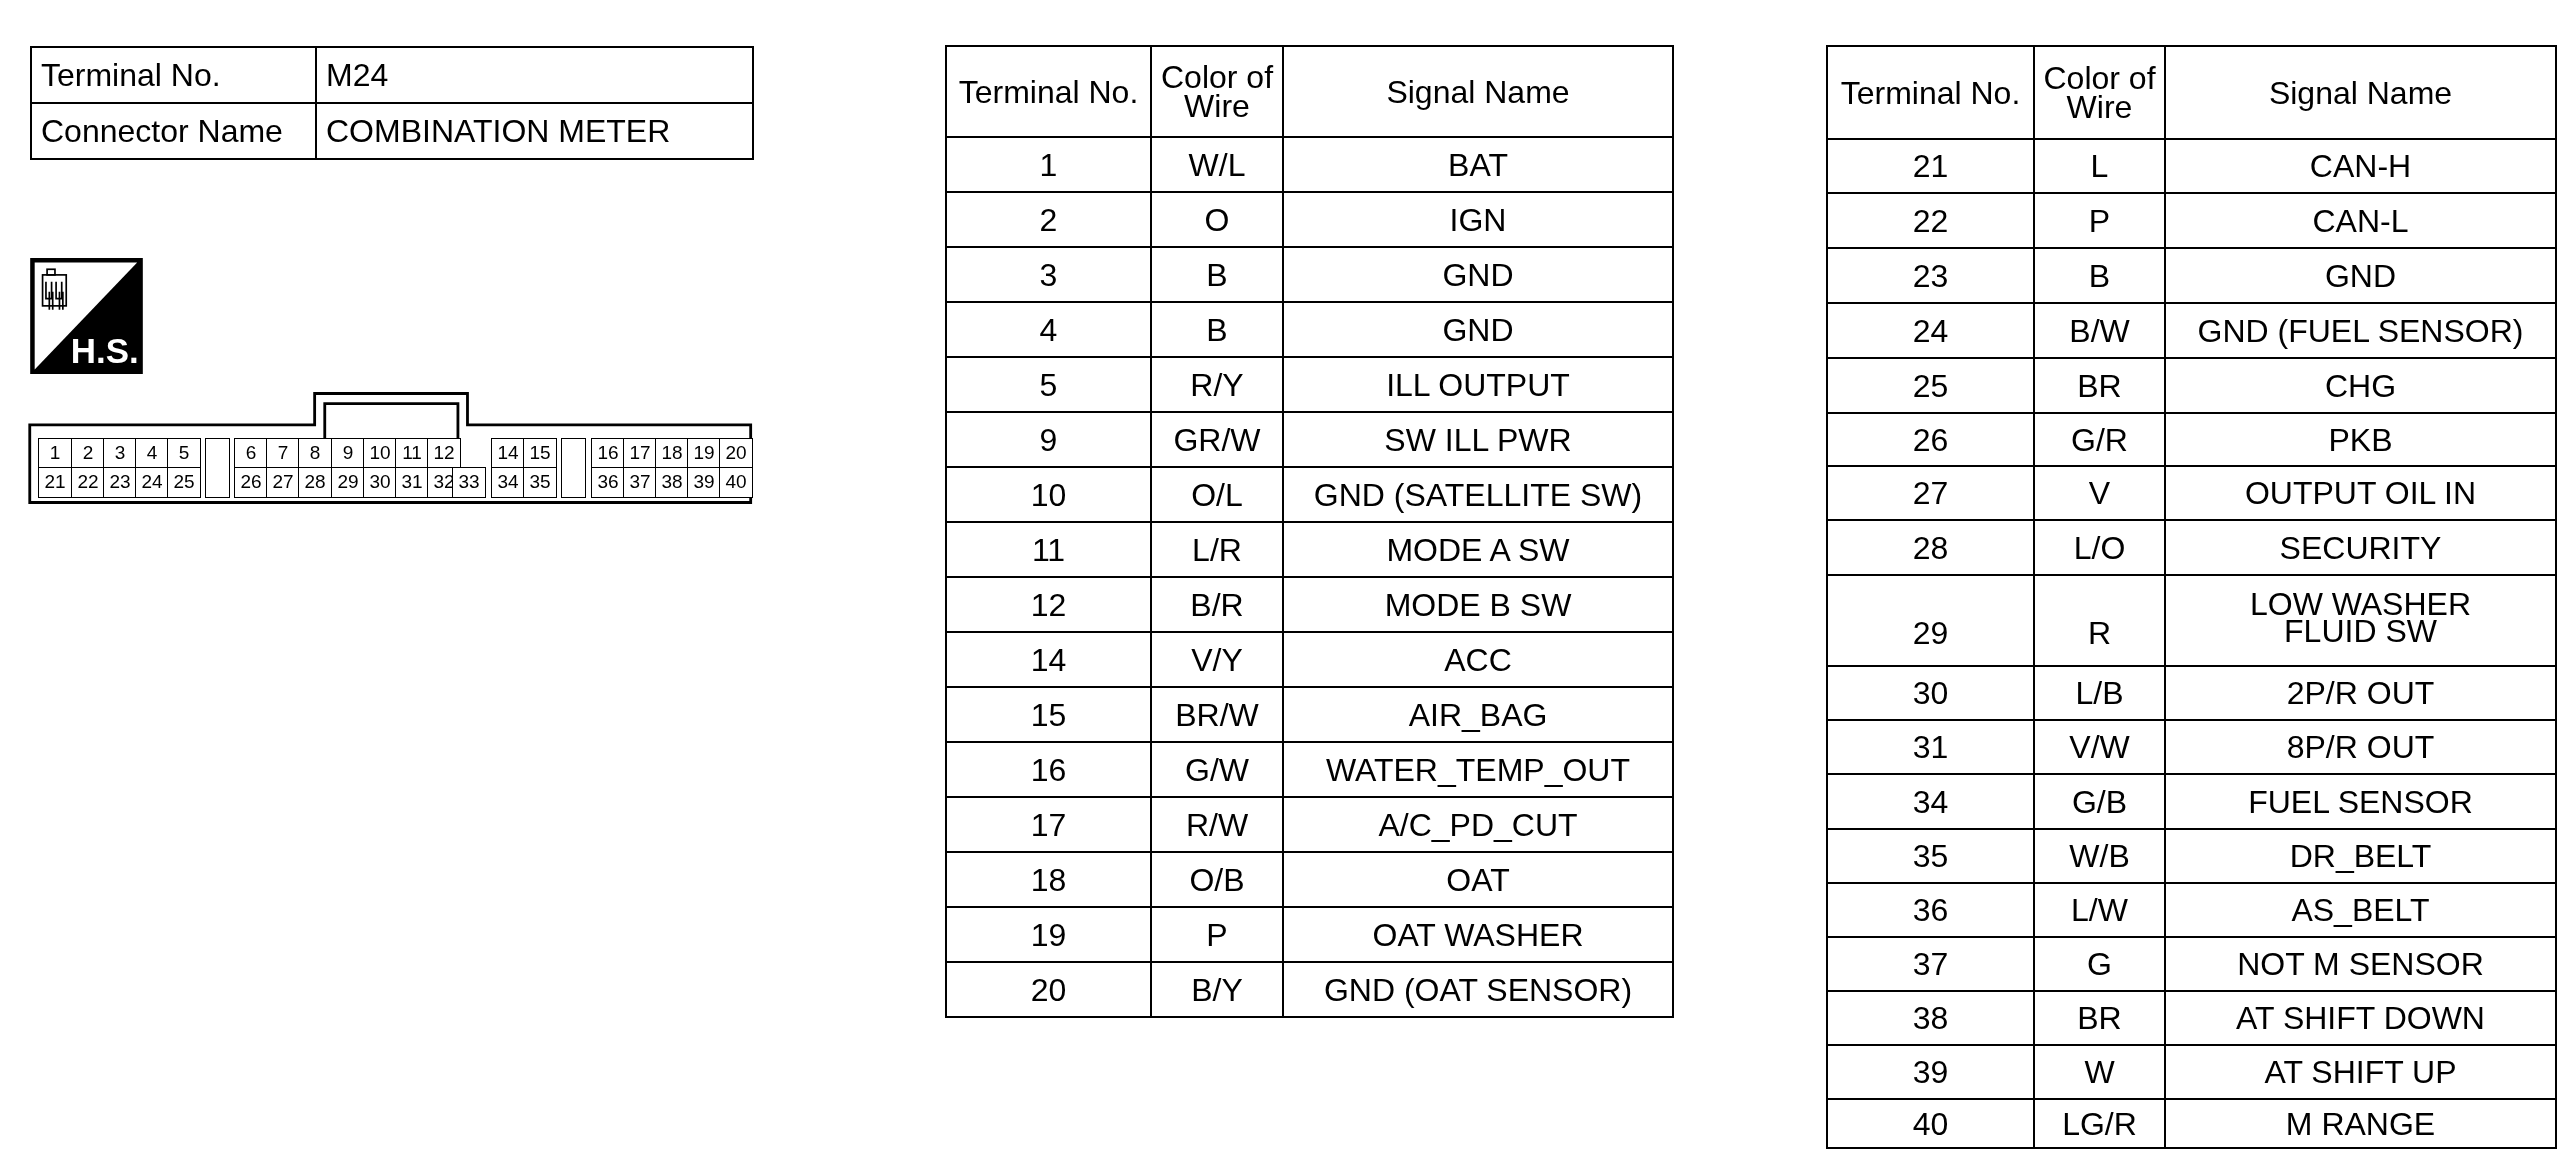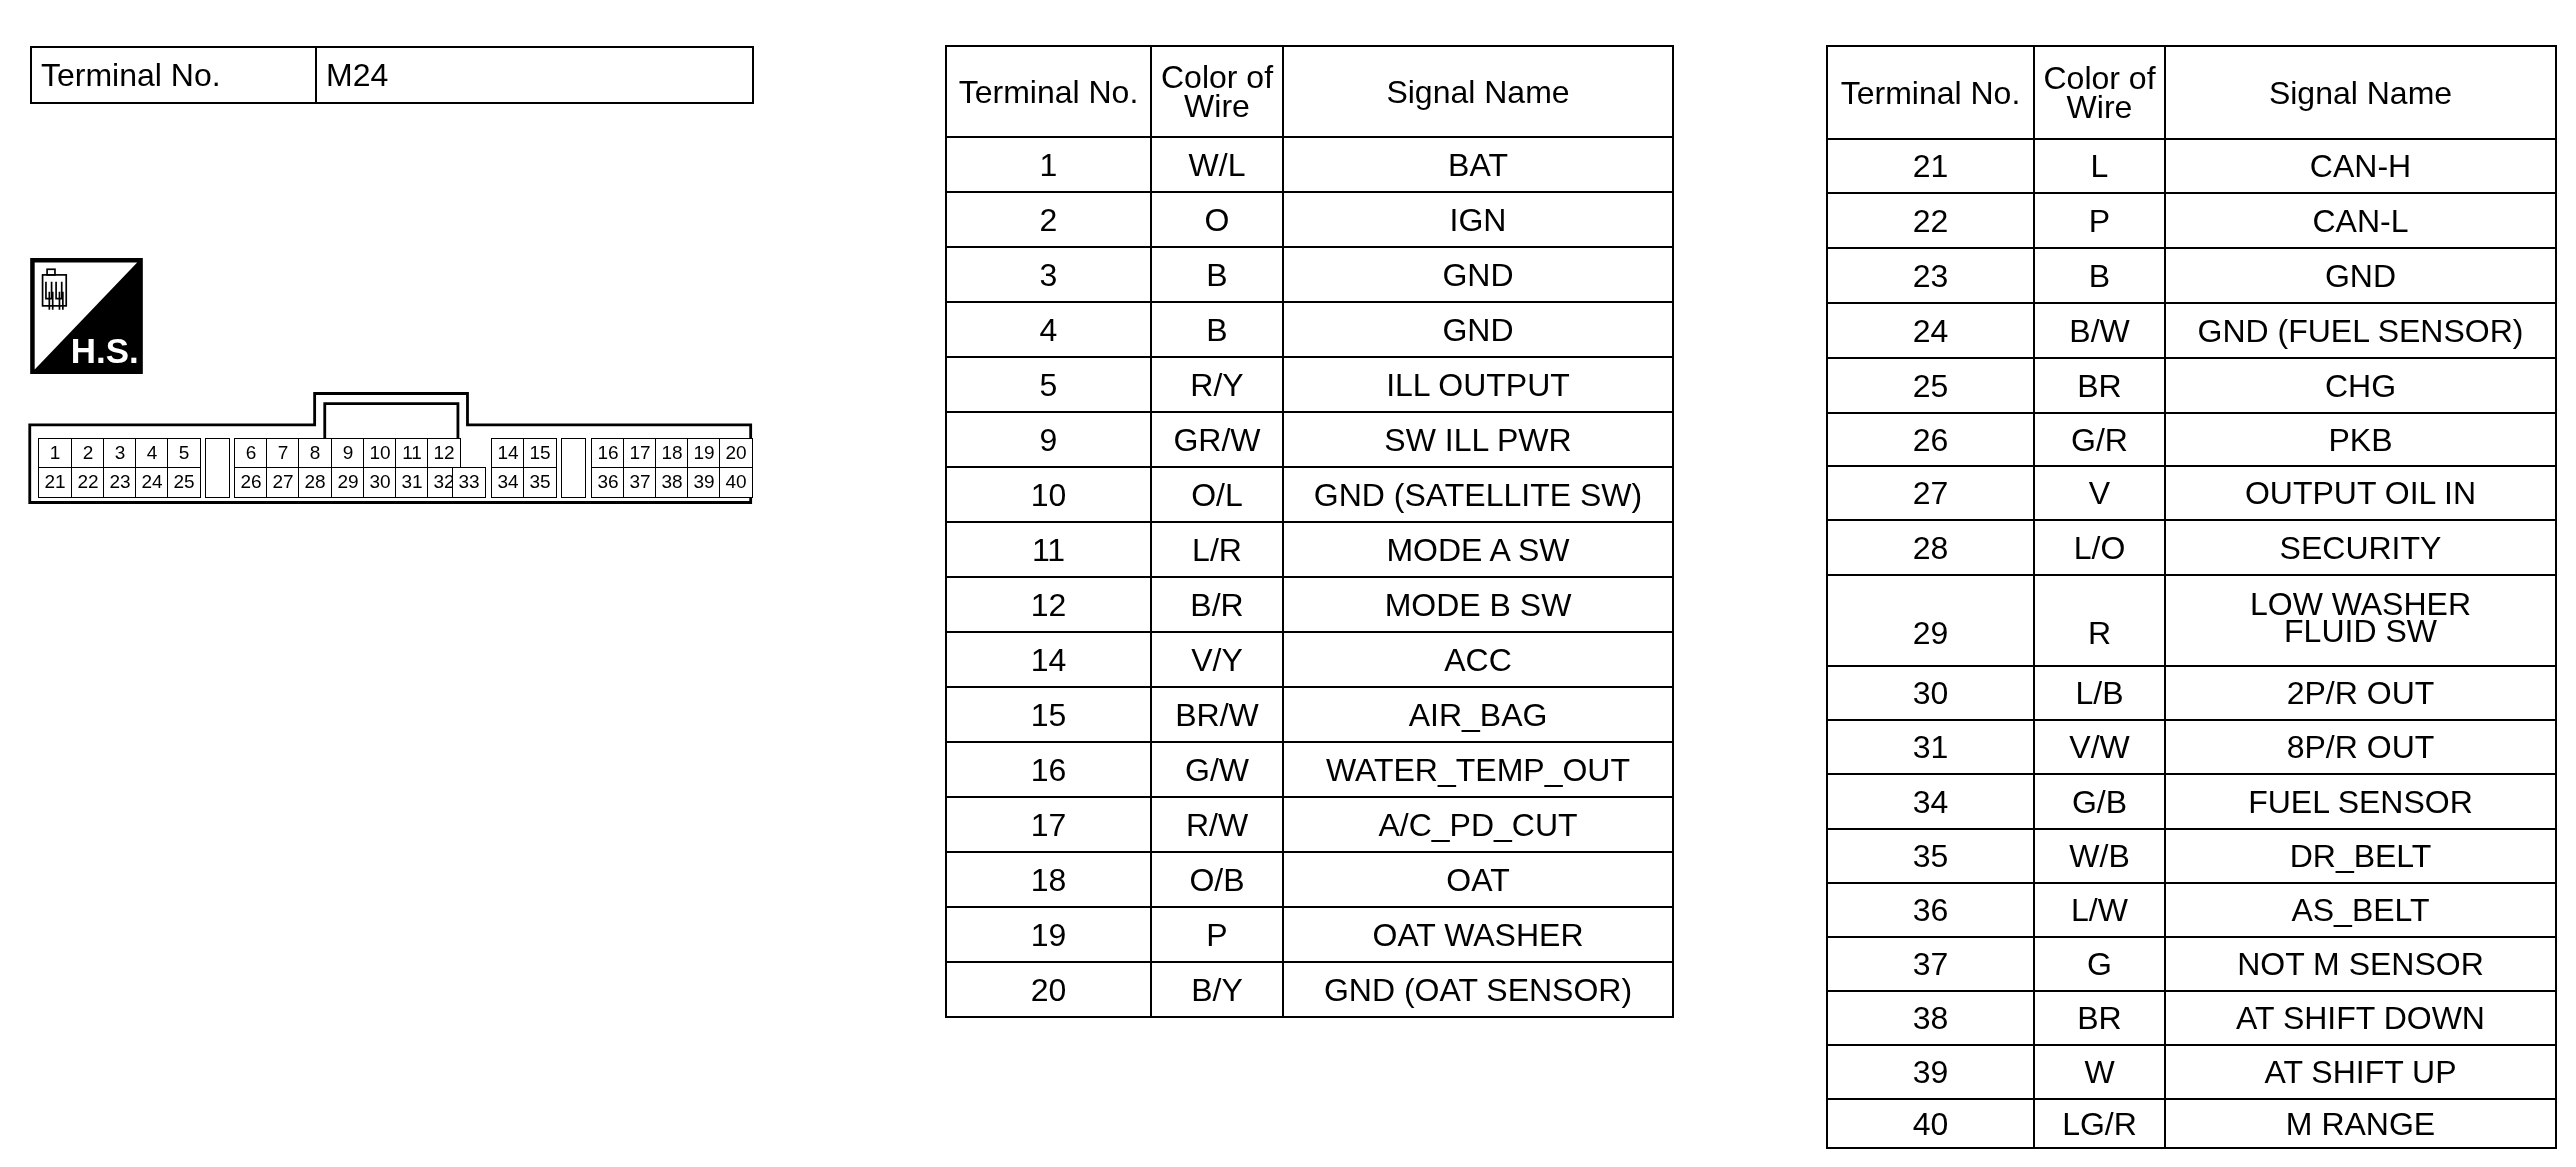--- a/index.html
+++ b/index.html
@@ -32,20 +32,24 @@
   table.term td.sig-2 { line-height:0.85; }
 </style>
 </head>
 <body>
 
 <table class="abs info">
   <tbody>
       <tr>
     <td class="lbl">Terminal No.</td>
     <td>M24</td>
+  </tr>
+  <tr>
+    <td class="lbl">Connector Name</td>
+    <td>COMBINATION METER</td>
   </tr>
 </tbody>
   </table>
 
 <div class="abs hs">
   <svg width="113" height="116" viewBox="0 0 200 206">
     <rect x="0" y="0" width="200" height="206" fill="#000"></rect>
     <polygon points="8,8 190,8 8,198" fill="#fff"></polygon>
     <g fill="none" stroke="#000" stroke-width="3">
       <rect x="22" y="30" width="42" height="55"></rect>

